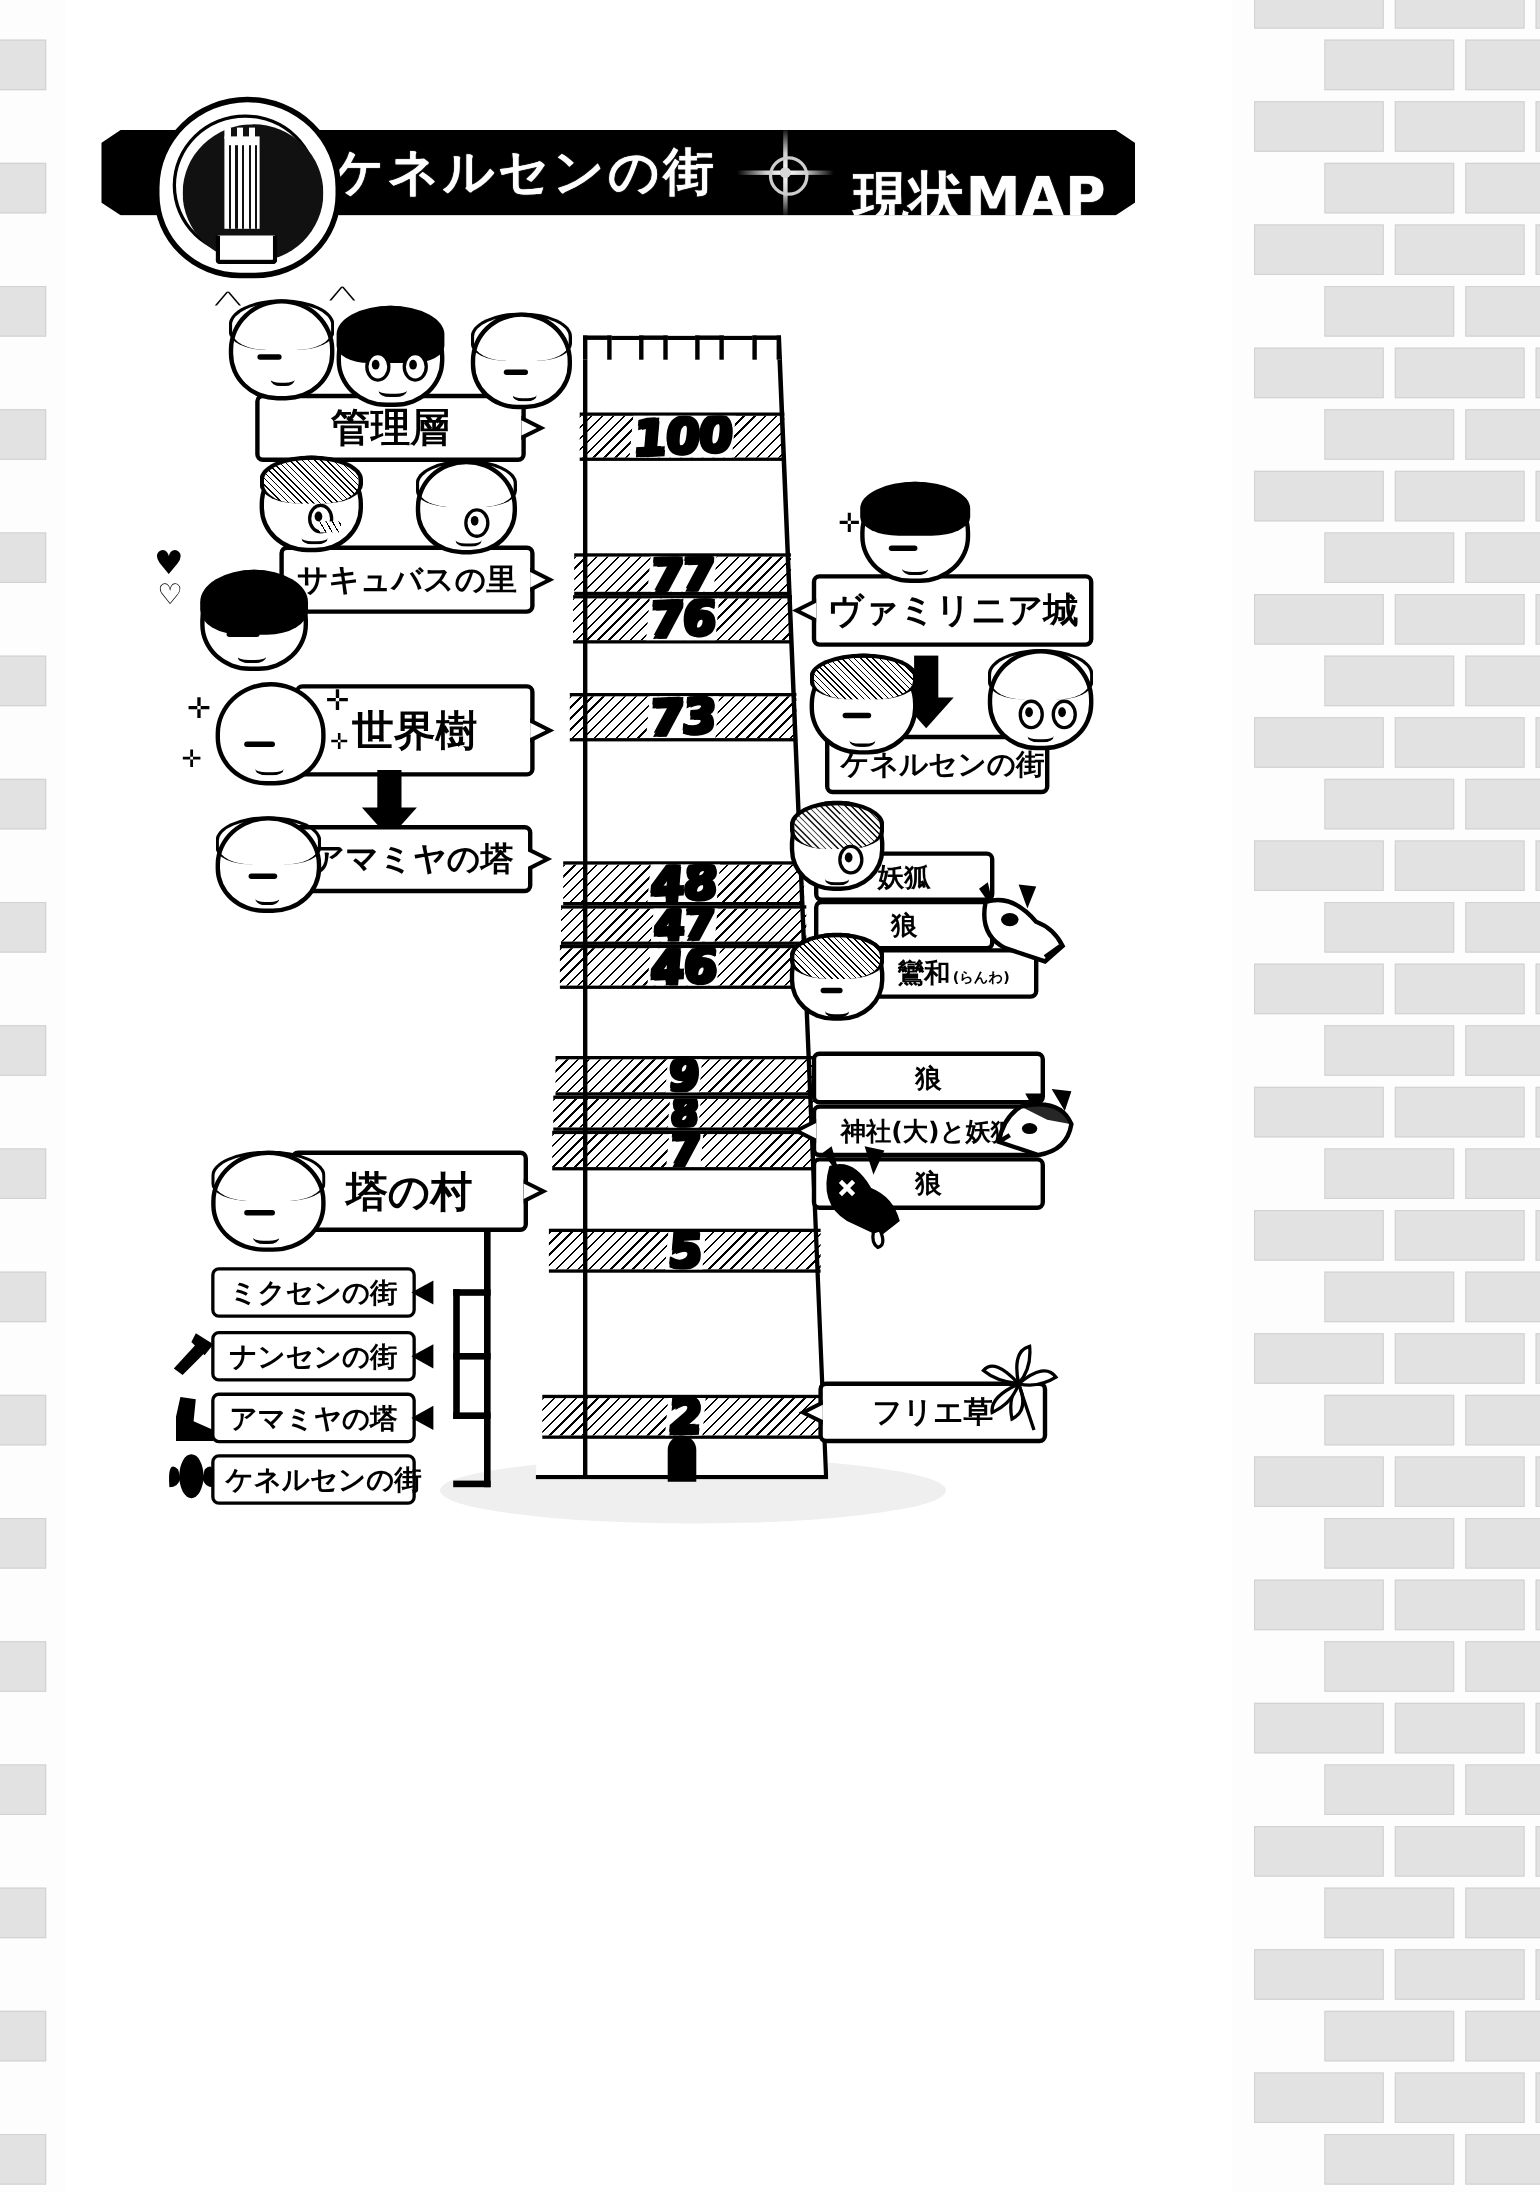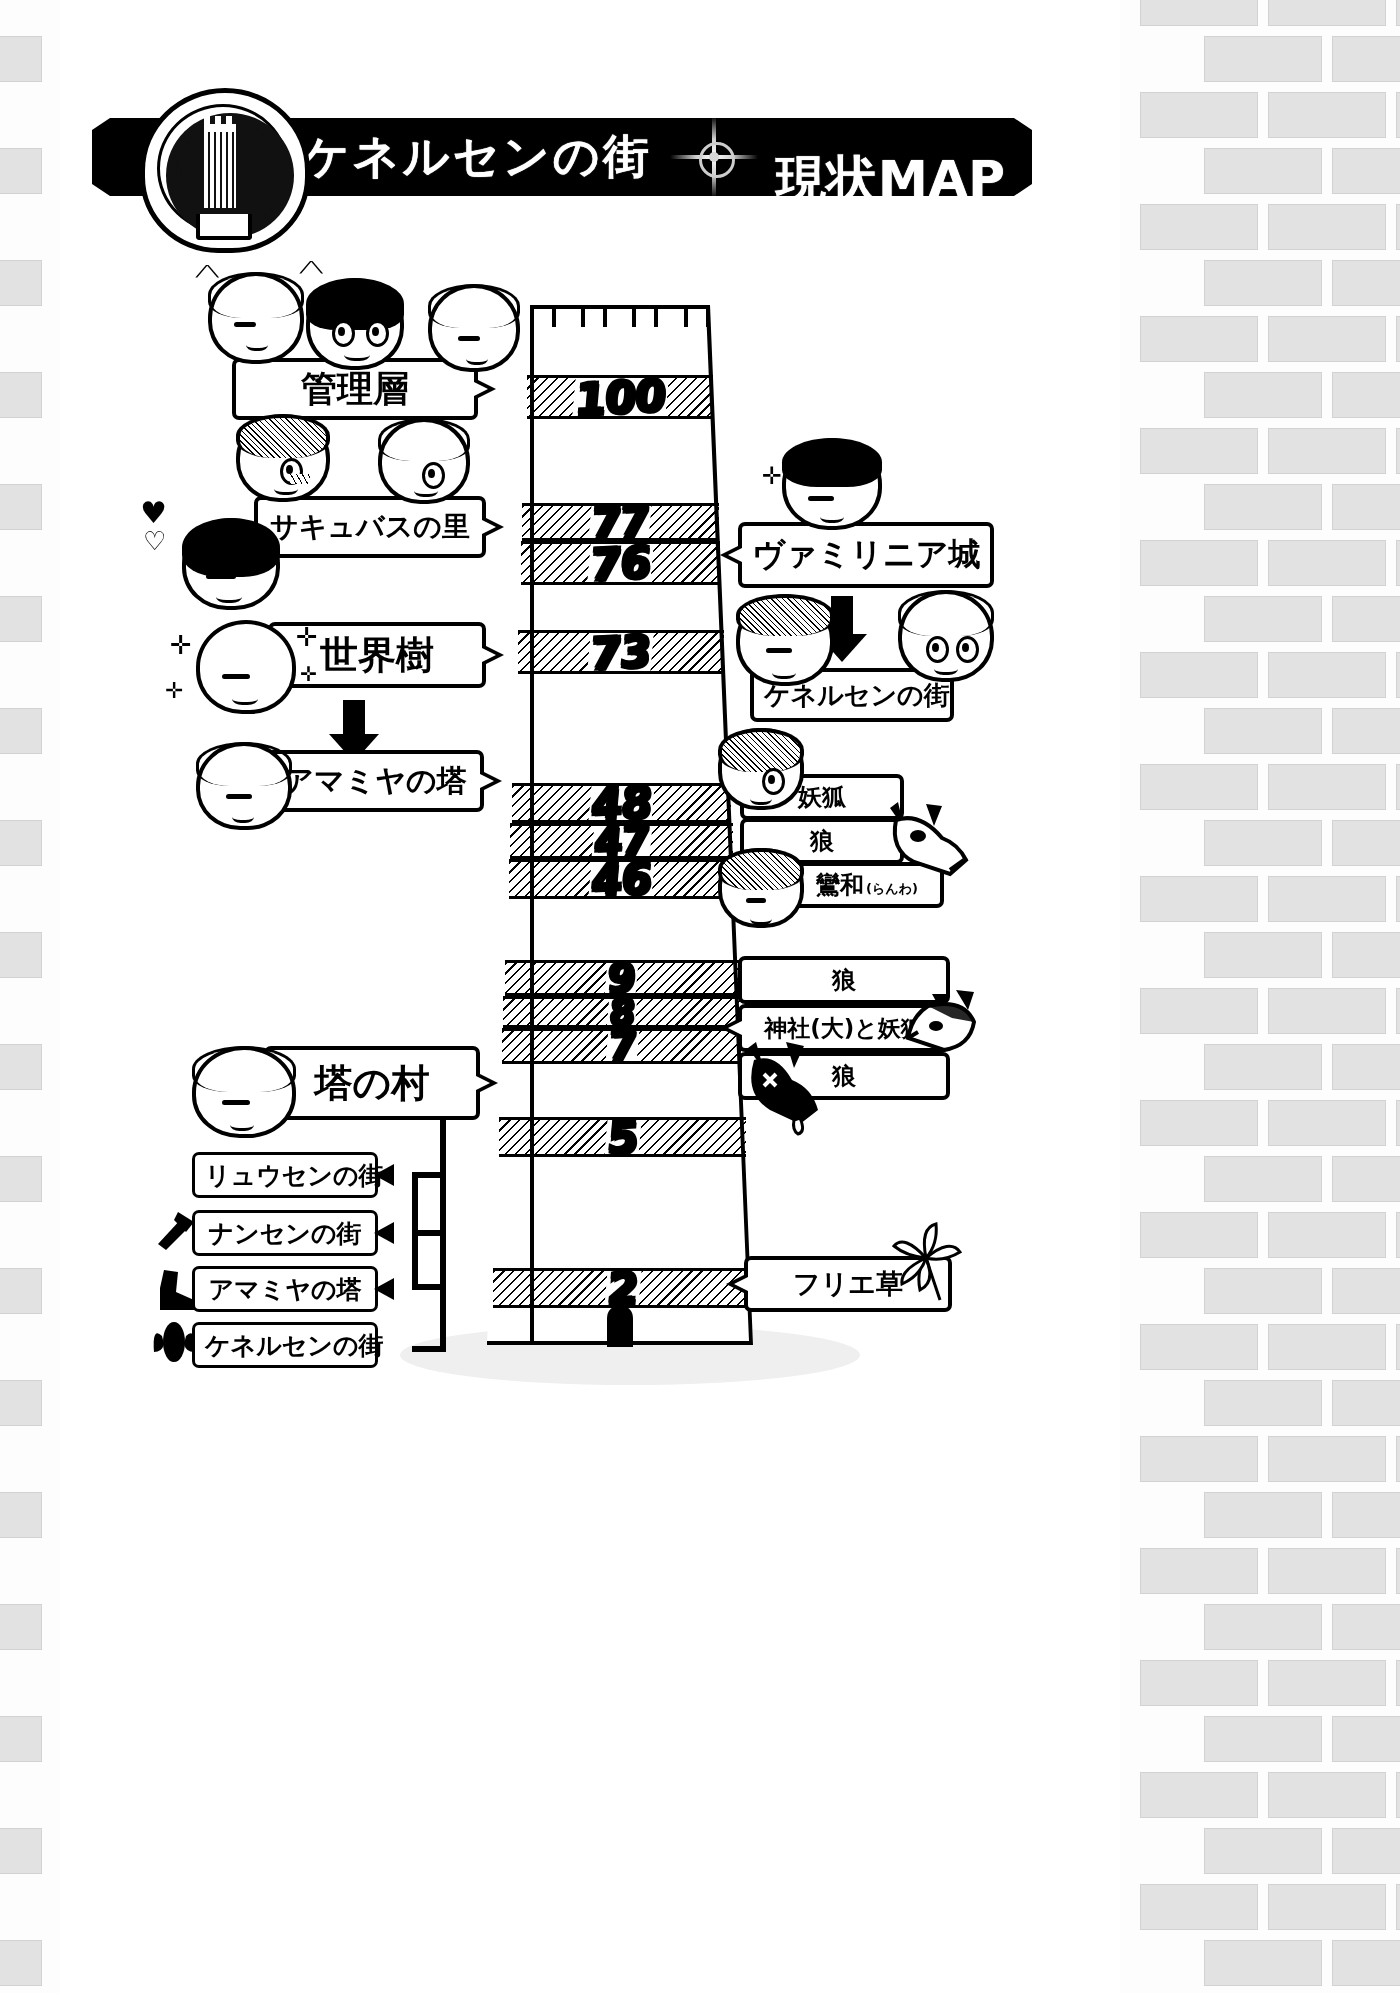--- a/index.html
+++ b/index.html
@@ -538,21 +538,21 @@
 </div>
 
 <span class="sparkle" style="left:170px;top:630px;font-size:26px;">✛</span>
 <span class="sparkle" style="left:165px;top:678px;font-size:22px;">✛</span>
 <span class="sparkle" style="left:296px;top:622px;font-size:26px;">✛</span>
 <span class="sparkle" style="left:300px;top:662px;font-size:20px;">✛</span>
 <div class="head r" style="left:196px;top:620px;width:100px;height:94px;">
   <div class="eye" style="left:22px;top:50px;width:28px;"></div>
   <div class="mouth" style="left:32px;top:66px;width:26px;"></div>
 </div>
-<div class="lbl tail-r center" style="left:268px;top:622px;width:218px;height:66px;font-size:38px;">
+<div class="lbl tail-r center" style="left:268px;top:622px;width:218px;height:84px;font-size:38px;">
   <span class="t">世界樹</span>
 </div>
 
 <div class="arrow-down" style="left:324px;top:700px;width:60px;height:62px;">
   <div class="shaft" style="top:0;height:36px;"></div>
   <div class="head2"></div>
 </div>
 
 <div class="head r" style="left:196px;top:742px;width:96px;height:88px;">
   <div class="hair" style="border-radius:50% 50% 35% 35%;border:3px solid #000;border-bottom:none;"></div>
@@ -573,21 +573,21 @@
 </div>
 
 <div class="connector" style="left:440px;top:1120px;width:6px;height:232px;"></div>
 <div class="connector" style="left:412px;top:1172px;width:34px;height:6px;"></div>
 <div class="connector" style="left:412px;top:1172px;width:6px;height:118px;"></div>
 <div class="connector" style="left:412px;top:1230px;width:34px;height:6px;"></div>
 <div class="connector" style="left:412px;top:1284px;width:34px;height:6px;"></div>
 <div class="connector" style="left:412px;top:1346px;width:34px;height:6px;"></div>
 
 <div class="lbl thin center" style="left:192px;top:1152px;width:186px;height:46px;font-size:25px;">
-  <span class="t">リュウセンの街</span>
+  <span class="t">ミクセンの街</span>
 </div>
 <div class="arrow-left" style="left:374px;top:1164px;"></div>
 
 <div class="lbl thin center" style="left:192px;top:1210px;width:186px;height:46px;font-size:25px;">
   <span class="t">ナンセンの街</span>
 </div>
 <div class="arrow-left" style="left:374px;top:1222px;"></div>
 <div class="wolf" style="left:152px;top:1208px;width:46px;height:44px;">
   <svg width="46" height="44" viewBox="0 0 46 44">
       <path d="M6 36 L30 10 L38 18 L14 42 Z" fill="#000"></path>

